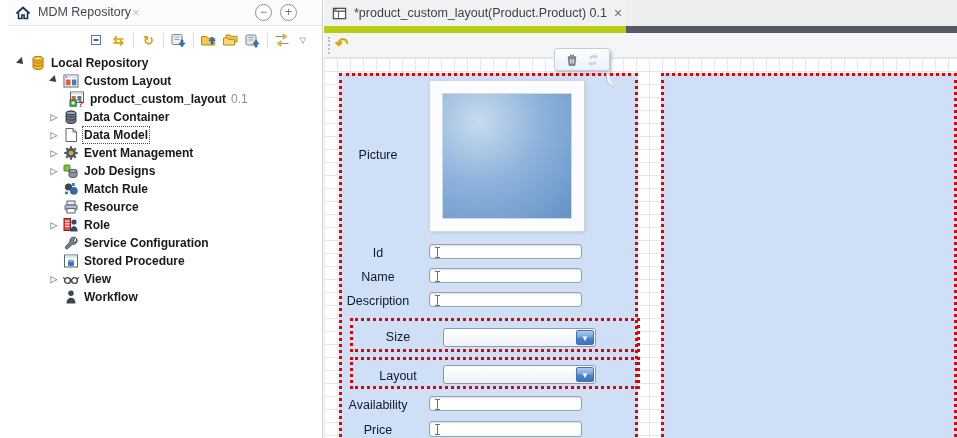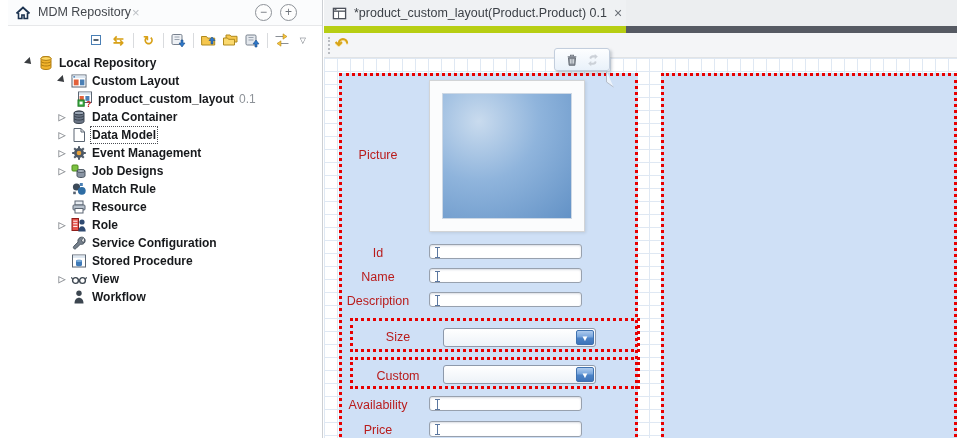--- a/index.html
+++ b/index.html
@@ -14,21 +14,21 @@
   .ltab-close { position:absolute; left:124px; top:0; line-height:25px; font-size:13px; color:#bcc0c5; }
   .wm { position:absolute; top:4px; width:17px; height:17px; border:1px solid #8d9298; border-radius:50%; color:#70757c; font-size:12px; line-height:14px; text-align:center; background:#fdfdfd; }
   #win-min { left:247px; } #win-max { left:272px; }
   .ltoolbar { position:absolute; top:27px; left:0; width:100%; height:26px; display:flex; justify-content:flex-end; align-items:center; gap:3px; padding-right:16px; }
   .tbi { width:19px; height:19px; display:flex; align-items:center; justify-content:center; border-radius:2px; }
   .tbi svg { width:16px; height:16px; }
   .tbi.txt { font-size:13px; font-weight:bold; color:#d8a118; }
   .tsep { width:1px; height:15px; background:#d9dbde; margin:0 2px; }
   .chev { font-size:8px; color:#6d737b; margin-left:5px; }
 
-  .tree { position:absolute; top:54px; left:8px; right:0; }
+  .tree { position:absolute; top:54px; left:0; right:0; }
   .trow { height:18px; display:flex; align-items:center; font-size:12px; font-weight:bold; color:#17191c; white-space:nowrap; }
   .pl1 { padding-left:4px; } .pl2 { padding-left:37px; } .pl3 { padding-left:61px; }
   .tw { width:18px; flex:none; text-align:center; font-size:9px; color:#8f9398; line-height:18px; }
   .tw .exp-tri { display:inline-block; width:0; height:0; border-top:4px solid transparent; border-bottom:4px solid transparent; border-left:6px solid #3a3d41; transform:rotate(45deg); }
   .ticon { width:16px; height:16px; margin-right:5px; flex:none; }
   .ticon svg { width:16px; height:16px; }
   .tver { margin-left:5px; color:#8d9298; font-weight:normal; font-size:12px; }
   .focused-label { outline:1px dotted #4a4d52; outline-offset:1px; }
 
   
@@ -44,21 +44,21 @@
   .ehandle { position:absolute; left:4px; top:4px; height:17px; width:0; border-left:2px dotted #babdc2; }
   .undo-btn { position:absolute; left:11px; top:1px; font-size:16px; font-weight:bold; color:#d8a418; text-shadow:0 1px 0 #f7e3a2; }
 
   .canvas { position:absolute; top:58px; left:0; right:0; bottom:0; overflow:hidden; background-color:#fff;
     background-image:linear-gradient(to right,#dfe8f3 1px,transparent 1px),linear-gradient(to bottom,#dfe8f3 1px,transparent 1px);
     background-size:13px 13px; }
   .form-container { position:absolute; border:3px dotted #e80000; background:#cfe0f6; }
   #container-a { left:15px; top:15px; width:299px; height:430px; }
   #container-b { left:337px; top:15px; width:296px; height:430px; }
 
-  .flabel { position:absolute; left:0; width:72px; text-align:center; font-size:12.5px; color:#b91c1c; height:14px; line-height:14px; }
+  .flabel { position:absolute; left:0; width:72px; text-align:center; font-size:12.5px; color:#0f172a; height:14px; line-height:14px; }
   .pic-frame { position:absolute; left:87px; top:4px; width:156px; height:152px; background:#fbfcfd; border:1px solid #d2d4d6; box-shadow:1px 1px 3px rgba(0,0,0,.10); }
   .pic-inner { position:absolute; left:12px; top:12px; right:12px; bottom:12px; border:1px solid #cdd8e5;
     background:radial-gradient(circle at 28% 22%, #c9dbee 0%, #8fb4dc 45%, #6392c6 100%); }
   .tinput { position:absolute; left:87px; width:153px; height:15px; background:#fff; border:1px solid #98a1ae; border-radius:3px; box-shadow:inset 0 1px 2px rgba(120,130,150,.28); }
   .caret { position:absolute; left:4px; top:1px; }
   #inp-id { top:168px; } #inp-name { top:192px; } #inp-desc { top:216px; } #inp-avail { top:320px; } #inp-price { top:345px; height:16px; }
   #lbl-picture { top:72px; } #lbl-id { top:170px; } #lbl-name { top:194px; } #lbl-desc { top:218px; } #lbl-avail { top:322px; } #lbl-price { top:347px; }
 
   .fgroup { position:absolute; left:8px; width:290px; border:3px dotted #e80000; }
   #group-size { top:242px; height:34px; } #group-color { top:281px; height:32px; }
@@ -378,21 +378,21 @@
         </div>
 
         <div class="fgroup" id="group-size">
           <span class="flabel" id="lbl-size">Size</span>
           <div class="dselect" id="dd-size">
             <span class="darrow">▼</span>
           </div>
         </div>
 
         <div class="fgroup" id="group-color">
-          <span class="flabel" id="lbl-color">Custom</span>
+          <span class="flabel" id="lbl-color">Layout</span>
           <div class="dselect" id="dd-color">
             <span class="darrow">▼</span>
           </div>
         </div>
 
         <span class="flabel" id="lbl-avail">Availability</span>
         <div class="tinput" id="inp-avail">
           <svg class="caret" width="8" height="13">
               <path d="M1 1.5h5M1 11.5h5M3.5 1.5v10" stroke="#5b77a0" fill="none"></path>
             </svg>

